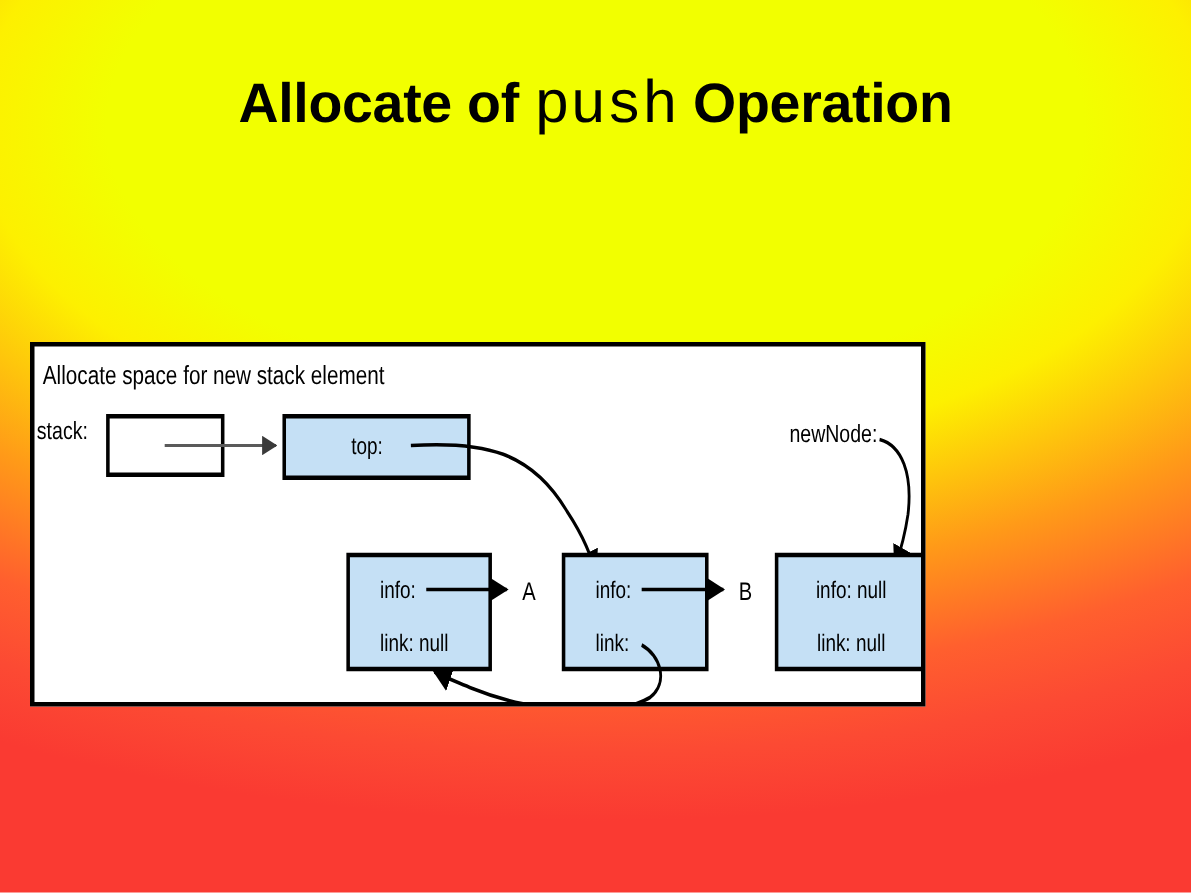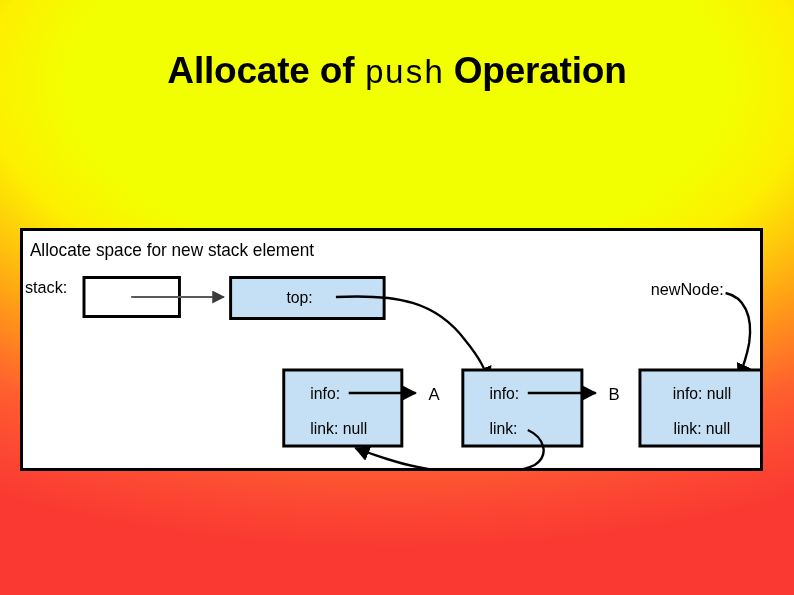--- a/index.html
+++ b/index.html
@@ -43,29 +43,29 @@
     color: #000;
     font-size: 37px;
     font-weight: bold;
     white-space: nowrap;
     letter-spacing: -0.2px;
     font-family: "Liberation Sans", sans-serif;
   }
   #title-text .mono {
     font-family: "Liberation Mono", monospace;
     font-weight: normal;
-    font-size: 33px;
+    font-size: 40px;
     letter-spacing: 0;
   }
   
   #diagram-panel {
     position: absolute;
     left: 20px;
     top: 228px;
-    width: 743px;
+    width: 597px;
     height: 243px;
     background: #ffffff;
     border: 3px solid #000000;
     box-sizing: border-box;
     overflow: hidden;
   }
   #diagram-svg {
     position: absolute;
     left: 0;
     top: 0;

